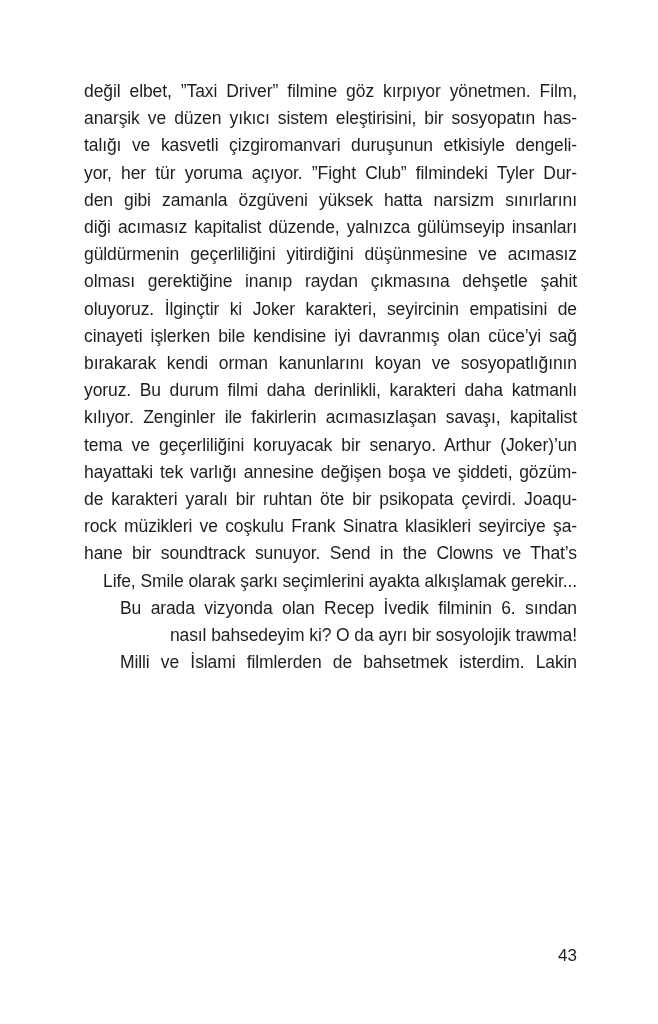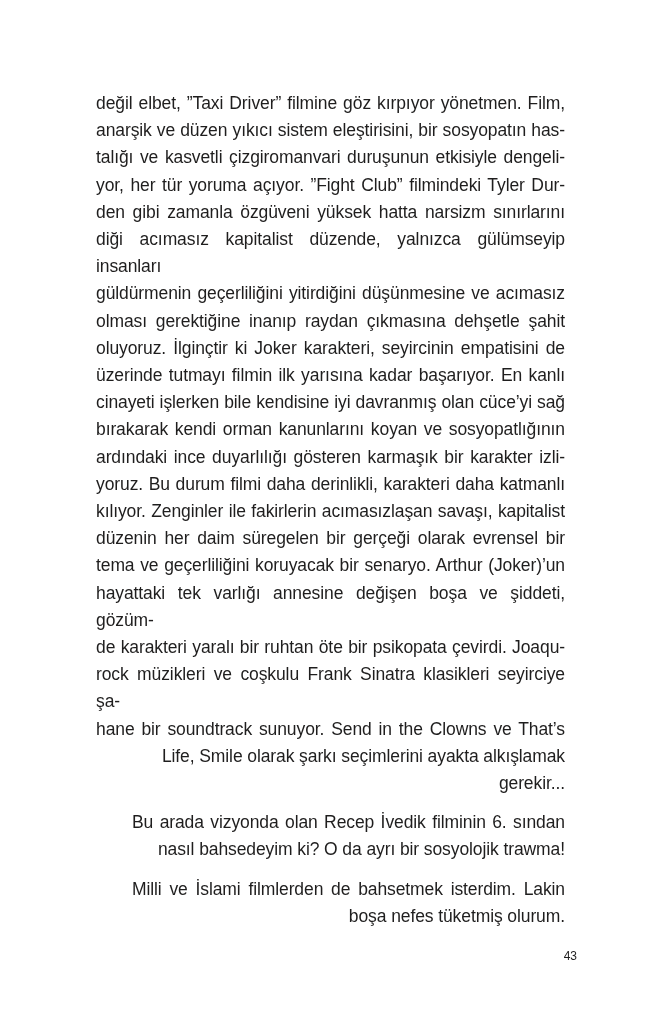--- a/index.html
+++ b/index.html
@@ -19,77 +19,73 @@
   .text-block {
     position: absolute;
     left: 84px;
     top: 78px;
     width: 493px;
     font-size: 17.5px;
     line-height: 27.2px;
     letter-spacing: -0.1px;
   }
   .paragraph {
-    margin: 12px;
+    margin: 0;
     padding: 0;
   }
   .line {
     min-height: 27.2px;
     text-align: right;
   }
   .line.justify {
     text-align: justify;
     text-align-last: justify;
     -moz-text-align-last: justify;
   }
   .line.indent {
     text-indent: 36px;
   }
   .page-number {
     position: absolute;
     left: 84px;
     top: 944px;
     width: 493px;
     text-align: right;
-    font-size: 12px;
+    font-size: 17px;
     line-height: 24px;
   }
 </style>
 </head>
 <body>
 
 <div class="page">
   <div class="text-block" id="text-block">
       <div class="paragraph">
         <div class="line justify">değil elbet, ”Taxi Driver” filmine göz kırpıyor yönetmen. Film,</div>
         <div class="line justify">anarşik ve düzen yıkıcı sistem eleştirisini, bir sosyopatın has-</div>
         <div class="line justify">talığı ve kasvetli çizgiromanvari duruşunun etkisiyle dengeli-</div>
         <div class="line justify">yor, her tür yoruma açıyor. ”Fight Club” filmindeki Tyler Dur-</div>
         <div class="line justify">den gibi zamanla özgüveni yüksek hatta narsizm sınırlarını</div>
         <div class="line justify">diği acımasız kapitalist düzende, yalnızca gülümseyip insanları</div>
         <div class="line justify">güldürmenin geçerliliğini yitirdiğini düşünmesine ve acımasız</div>
         <div class="line justify">olması gerektiğine inanıp raydan çıkmasına dehşetle şahit</div>
         <div class="line justify">oluyoruz. İlginçtir ki Joker karakteri, seyircinin empatisini de</div>
-        <div class="line justify">üzerinde tutmayı filmin ilk yarısına kadar başarıyor. En kanlı</div>
         <div class="line justify">cinayeti işlerken bile kendisine iyi davranmış olan cüce’yi sağ</div>
         <div class="line justify">bırakarak kendi orman kanunlarını koyan ve sosyopatlığının</div>
-        <div class="line justify">ardındaki ince duyarlılığı gösteren karmaşık bir karakter izli-</div>
         <div class="line justify">yoruz. Bu durum filmi daha derinlikli, karakteri daha katmanlı</div>
         <div class="line justify">kılıyor. Zenginler ile fakirlerin acımasızlaşan savaşı, kapitalist</div>
-        <div class="line justify">düzenin her daim süregelen bir gerçeği olarak evrensel bir</div>
         <div class="line justify">tema ve geçerliliğini koruyacak bir senaryo. Arthur (Joker)’un</div>
         <div class="line justify">hayattaki tek varlığı annesine değişen boşa ve şiddeti, gözüm-</div>
         <div class="line justify">de karakteri yaralı bir ruhtan öte bir psikopata çevirdi. Joaqu-</div>
         <div class="line justify">rock müzikleri ve coşkulu Frank Sinatra klasikleri seyirciye şa-</div>
         <div class="line justify">hane bir soundtrack sunuyor. Send in the Clowns ve That’s</div>
         <div class="line">Life, Smile olarak şarkı seçimlerini ayakta alkışlamak gerekir...</div>
       </div>
       <div class="paragraph">
         <div class="line justify indent">Bu arada vizyonda olan Recep İvedik filminin 6. sından</div>
         <div class="line">nasıl bahsedeyim ki? O da ayrı bir sosyolojik trawma!</div>
       </div>
       <div class="paragraph">
         <div class="line justify indent">Milli ve İslami filmlerden de bahsetmek isterdim. Lakin</div>
-        <div class="line">boşa nefes tüketmiş olurum.</div>
       </div>
     </div>
   <div class="page-number">43</div>
 </div>
 
 </body></html>

